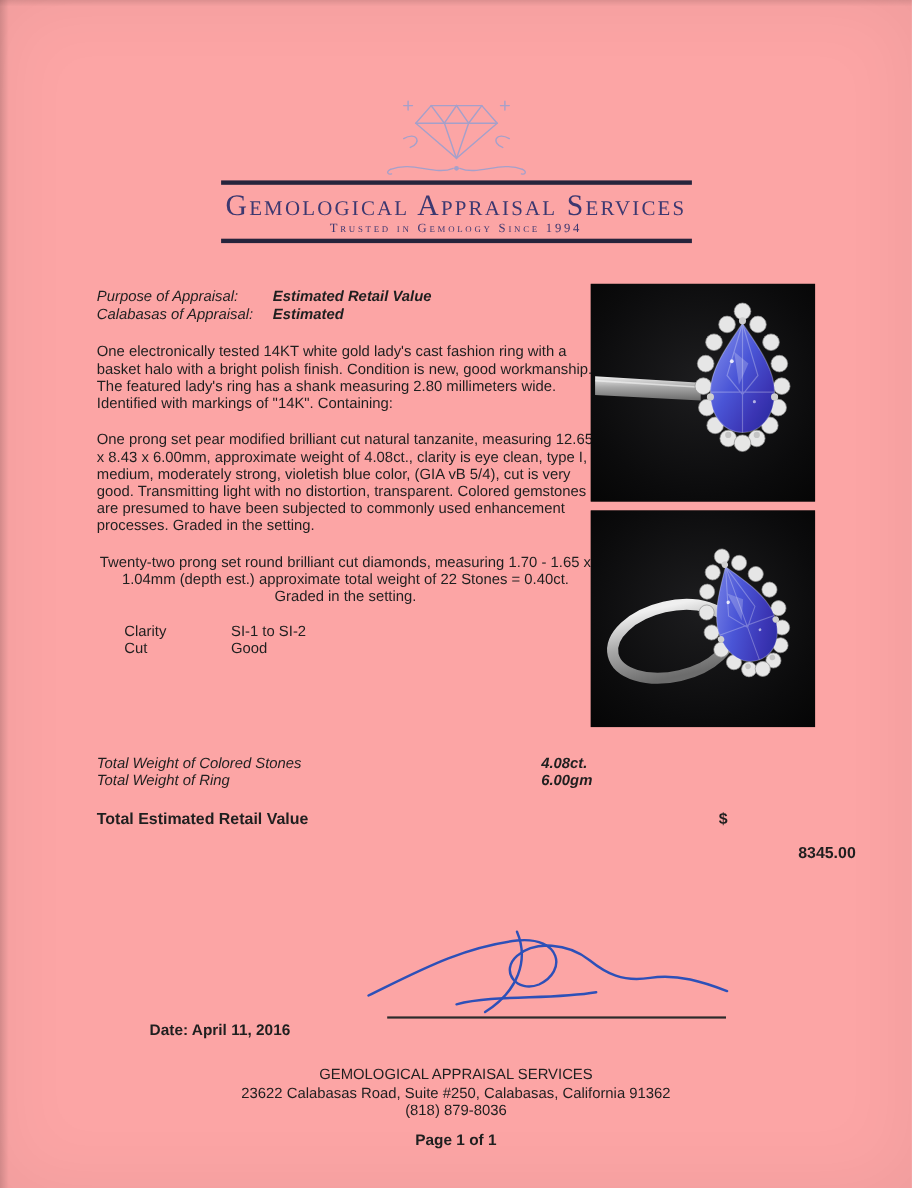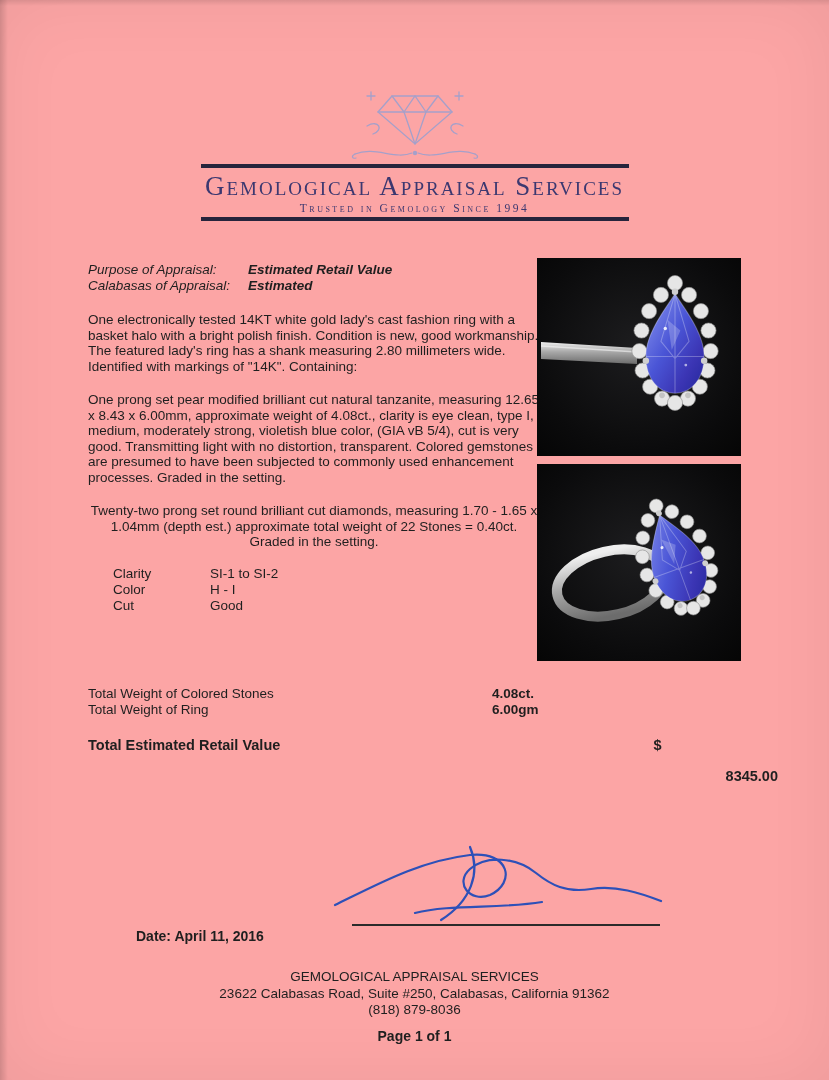--- a/index.html
+++ b/index.html
@@ -41,22 +41,22 @@
   .glabel{width:97px;}
   .gvalue{font-weight:normal;}
   
   .photo{position:absolute;left:537px;width:204px;margin:0;background:#0a0a0a;}
   .photo1{top:258px;height:198px;}
   .photo2{top:464px;height:197px;}
   .photo svg{display:block;width:100%;height:100%;}
   
   .totals{position:absolute;left:88px;top:686px;width:690px;font-size:13.5px;}
   .trow{display:flex;line-height:16px;}
-  .tlabel{width:404px;}
-  .tvalue{font-weight:bold;}
+  .tlabel{width:404px;font-style:italic;}
+  .tvalue{font-weight:bold;font-style:italic;}
   .retail-row{display:flex;margin-top:19px;font-weight:bold;font-size:14.5px;gap:48px;}
   .retail-label{width:571px;}
   .retail-amount{margin-left:16px;margin-top:31px;}
   
   .signature-ink{position:absolute;left:320px;top:843px;}
   .sig-line{position:absolute;left:352px;top:924px;width:308px;height:2px;background:#2b2b2b;}
   .sig-date{position:absolute;left:88px;top:928px;font-weight:bold;font-size:14px;padding-left:48px;}
   .sig-appraiser{position:absolute;left:372px;top:928px;width:300px;text-align:center;font-weight:bold;font-size:14px;}
   
   footer{position:absolute;left:0;top:969px;width:100%;text-align:center;font-size:13.5px;line-height:16.5px;}
@@ -162,24 +162,20 @@
     <p>One electronically tested 14KT white gold lady's cast fashion ring with a basket halo with a bright polish finish. Condition is new, good workmanship. The featured lady's ring has a shank measuring 2.80 millimeters wide. Identified with markings of "14K".  Containing:</p>
     <p>One prong set pear modified brilliant cut natural tanzanite, measuring 12.65 x 8.43 x 6.00mm, approximate weight of 4.08ct., clarity is eye clean, type I, medium, moderately strong, violetish blue color, (GIA vB 5/4), cut is very good. Transmitting light with no distortion, transparent. Colored gemstones are presumed to have been subjected to commonly used enhancement processes. Graded in the setting.</p>
     <p class="p3">Twenty-two prong set round brilliant cut diamonds, measuring 1.70 - 1.65 x 1.04mm (depth est.) approximate total weight of 22 Stones = 0.40ct. Graded in the setting.</p>
 
     <div class="grades">
       <div class="grade-row">
         <span class="glabel">Clarity</span>
         <span class="gvalue">SI-1 to SI-2</span>
       </div>
       <div class="grade-row">
-        <span class="glabel">Color</span>
-        <span class="gvalue">H - I</span>
-      </div>
-      <div class="grade-row">
         <span class="glabel">Cut</span>
         <span class="gvalue">Good</span>
       </div>
     </div>
   </section>
 
   <figure class="photo photo1">
     <svg viewBox="0 0 204 198">
       <rect x="0" y="0" width="204" height="198" fill="url(#bgGlow)"></rect>
       <path d="M4,84 L100,90 L100,106 L4,101 Z" fill="url(#silverGrad)"></path>

